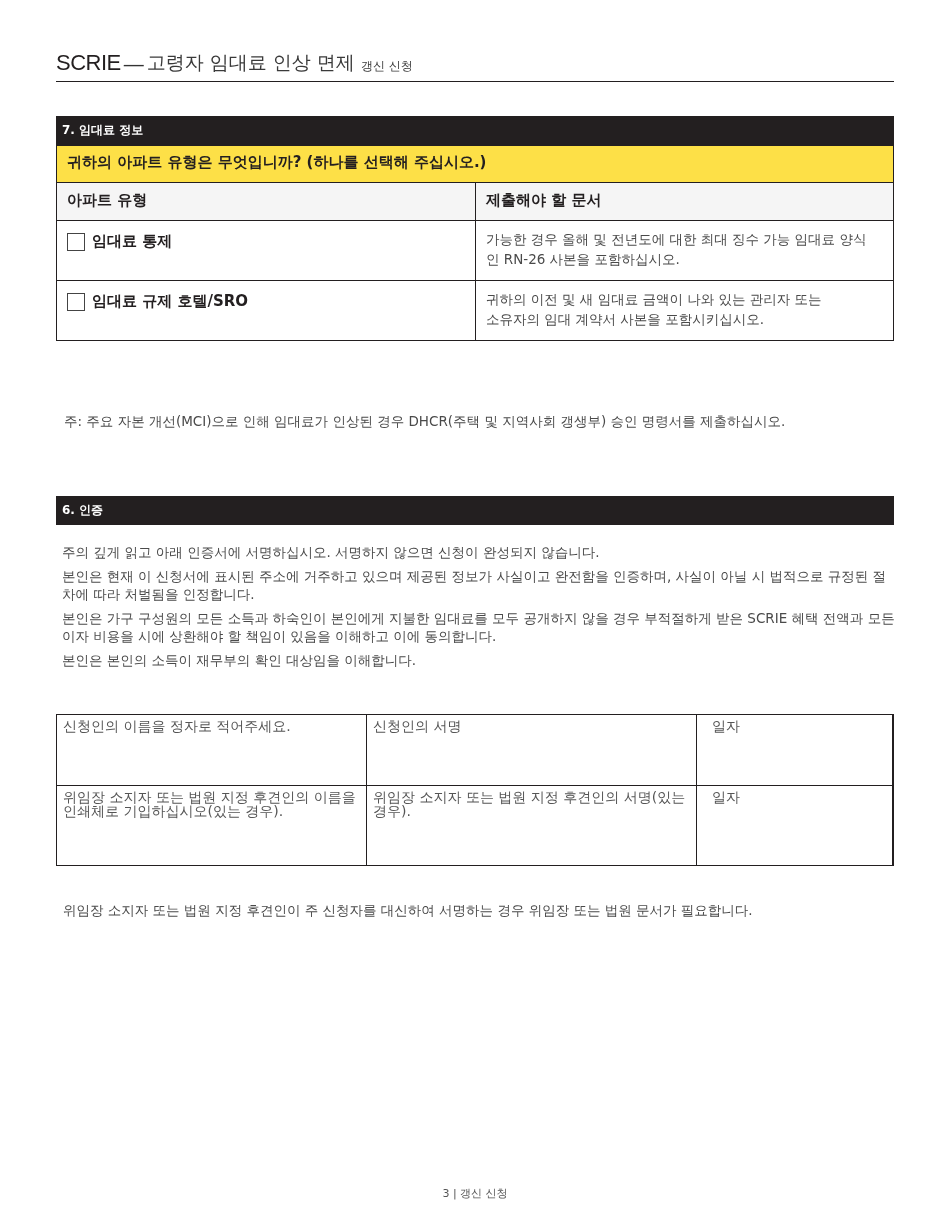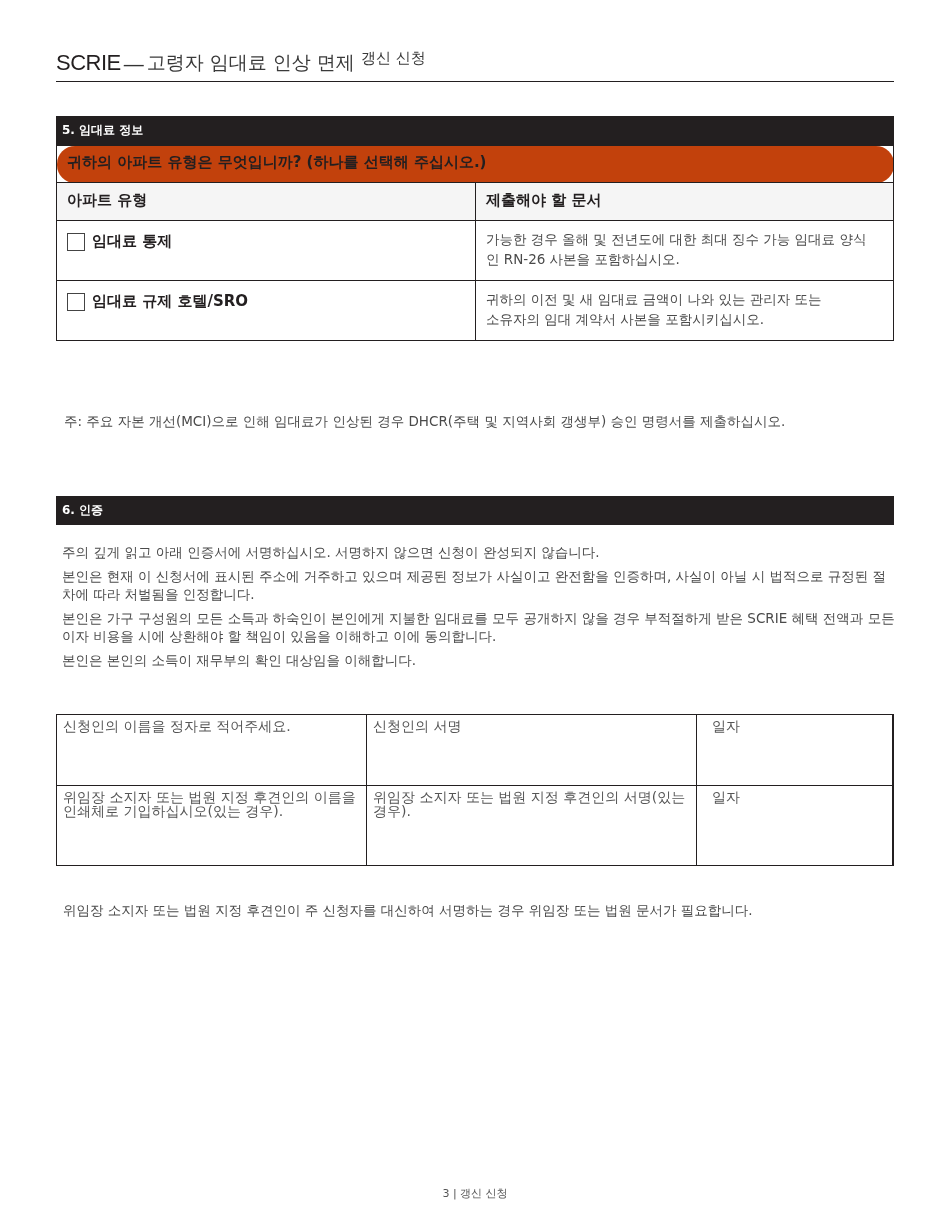--- a/index.html
+++ b/index.html
@@ -11,37 +11,37 @@
       overflow: hidden;
     }
     .page-header {
       position: absolute; left: 56px; top: 48px; width: 838px; height: 34px;
       border-bottom: 1.2px solid #231f20;
       display: flex; align-items: flex-end; padding-bottom: 5px;
     }
     .brand { font-family: "Liberation Sans", sans-serif; font-weight: normal; font-size: 22px; letter-spacing: -0.5px; color: #231f20; }
     .dash { font-size: 20px; color: #333; margin: 0 3px 0 3px; font-family: "Liberation Sans", sans-serif; }
     .title-main { font-size: 19px; color: #3a3a3a; }
-    .title-sub { font-size: 15px; color: #3a3a3a; margin-left: 6px; margin-bottom: 8px; }
+    .title-sub { font-size: 12px; color: #3a3a3a; margin-left: 6px; margin-bottom: 1px; }
 
     .section-bar {
       position: absolute; left: 56px; width: 838px; height: 29px;
       background: #231f20; color: #ffffff;
       font-size: 12px; font-weight: bold;
       display: flex; align-items: center; padding-left: 6px;
     }
 
     table.rent {
       position: absolute; left: 56px; top: 145px; width: 838px;
       border-collapse: collapse;
     }
     table.rent td, table.rent th { border: 1.2px solid #231f20; vertical-align: top; }
     .q-row td {
-      background: #c2410c; height: 37px; font-size: 15px; font-weight: bold;
-      padding: 7px 10px 0 10px; color: #231f20; border-radius: 18px;
+      background: #fde047; height: 37px; font-size: 15px; font-weight: bold;
+      padding: 7px 10px 0 10px; color: #231f20;
     }
     .head-row th {
       background: #f5f5f5; height: 38px; font-size: 15px; font-weight: bold; text-align: left;
       padding: 8px 10px 0 10px; color: #231f20;
     }
     .type-cell { width: 419px; height: 60px; padding: 11px 10px 0 10px; }
     .type-label { display: flex; align-items: center; font-size: 15px; font-weight: bold; color: #231f20; }
     .checkbox {
       width: 18px; height: 18px; border: 1.3px solid #444; background: #fff;
       margin-right: 7px; flex: 0 0 auto;
@@ -72,21 +72,21 @@
 <body>
 
 <div class="page-header">
   <span class="brand">SCRIE</span>
   <span class="dash">—</span>
   <span class="title-main">고령자 임대료 인상 면제</span>
   <span class="title-sub">갱신 신청</span>
 </div>
 
 <div class="section-bar" style="top:116px;">
-  <span>5. 임대료 정보</span>
+  <span>7. 임대료 정보</span>
 </div>
 
 <table class="rent">
   <tbody>
       <tr class="q-row">
     <td colspan="2">귀하의 아파트 유형은 무엇입니까? (하나를 선택해 주십시오.)</td>
   </tr>
   <tr class="head-row">
     <th>아파트 유형</th>
     <th>제출해야 할 문서</th>

